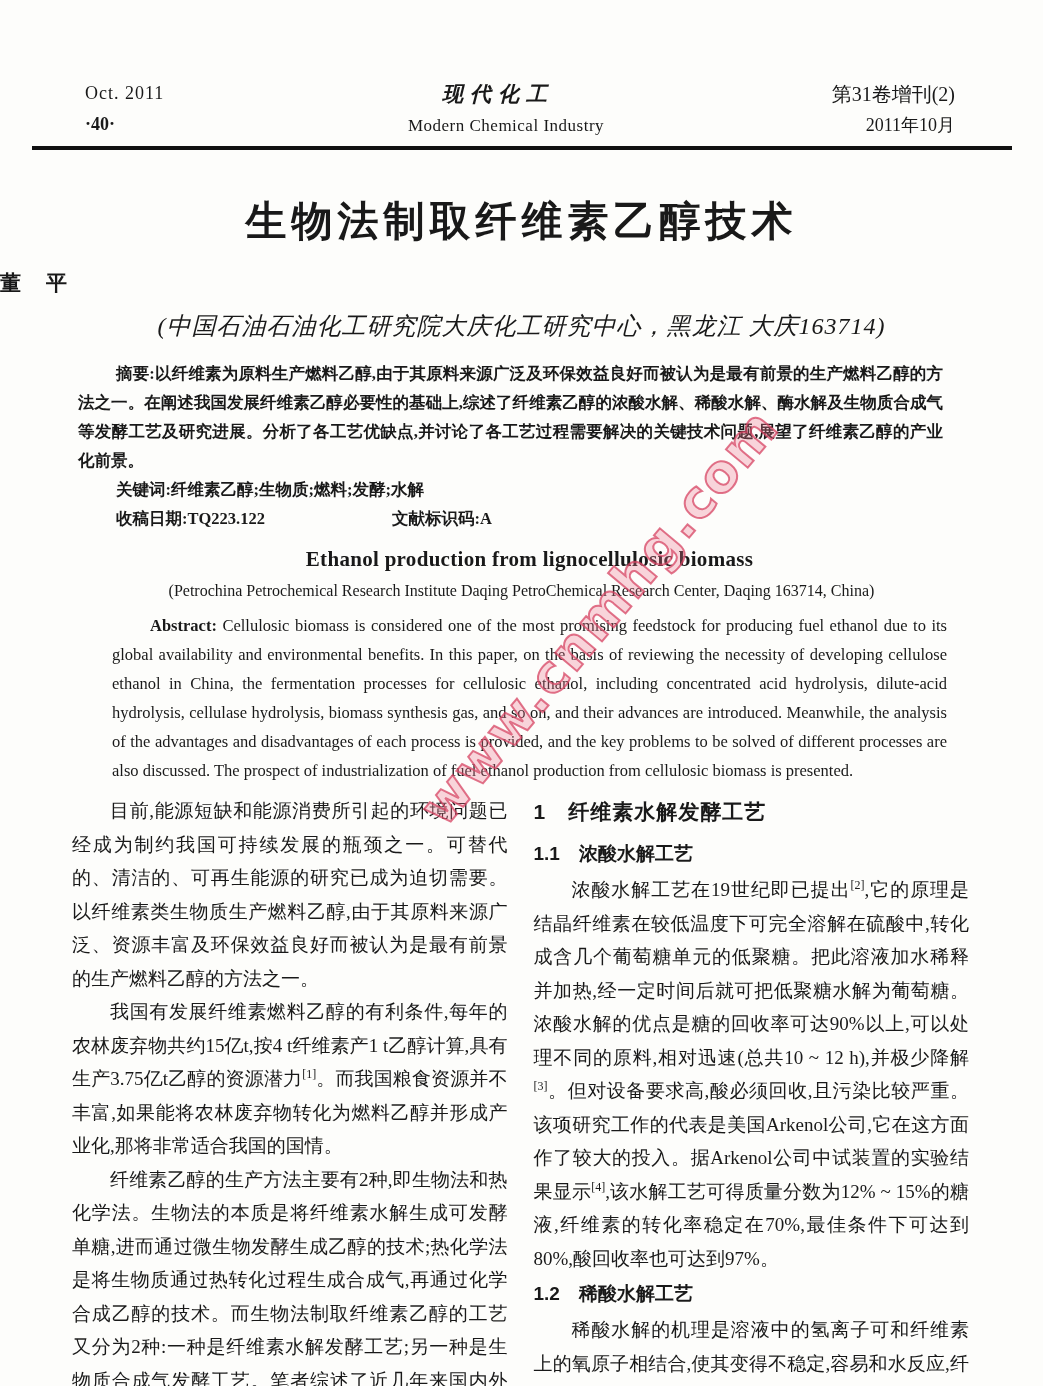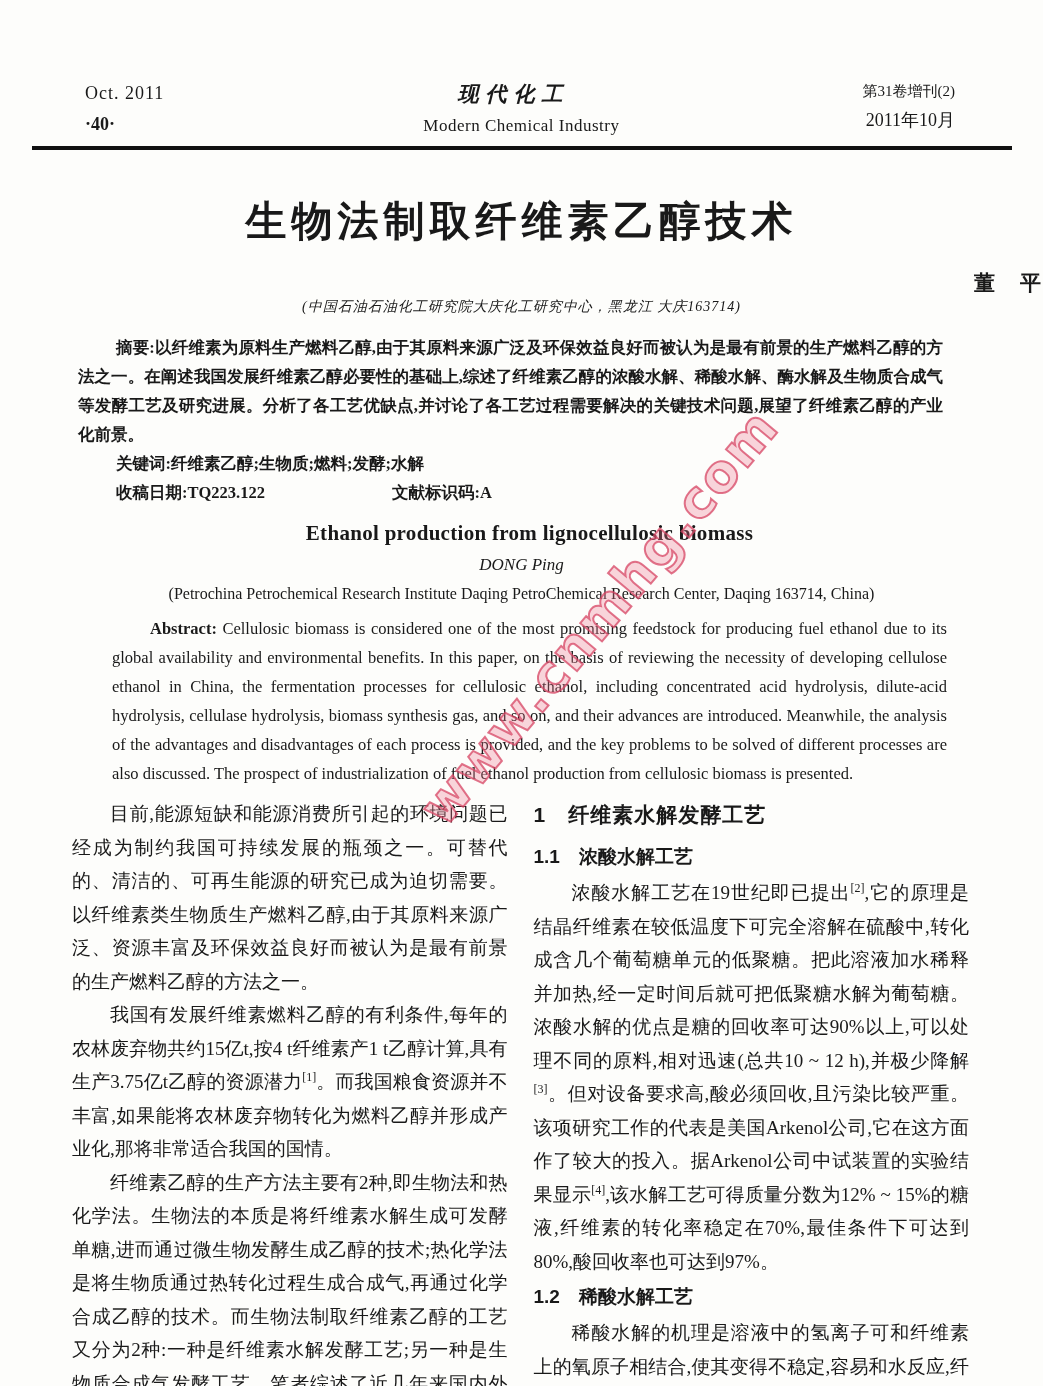--- a/index.html
+++ b/index.html
@@ -19,34 +19,34 @@
     padding:84px 88px 0 85px;
   }
   .header .col{line-height:1.0;}
   .h-left{text-align:left;}
   .h-center{text-align:center;}
   .h-right{text-align:right;}
   .h-date{font-size:18px;letter-spacing:1px;}
   .h-page{font-size:18px;font-weight:bold;margin-top:13px;}
   .h-journal-cn{font-size:21px;font-weight:bold;font-style:italic;letter-spacing:7px;}
   .h-journal-en{font-size:17px;margin-top:12px;letter-spacing:.5px;margin-left:16px;}
-  .h-vol{font-size:15px;}
+  .h-vol{font-size:20px;}
   .h-issue{font-size:18px;margin-top:12px;}
   .header-rule{
     height:4px;background:#111;
     margin:12px 31px 0 32px;
   }
 
   
   .title-cn{
     text-align:center;font-size:41px;font-weight:bold;
     letter-spacing:5px;margin-top:44px;
   }
-  .author-cn{text-align:right;font-size:21px;font-weight:bold;margin-top:20px;letter-spacing:2px;}
-  .affil-cn{text-align:center;font-size:14px;font-style:italic;margin-top:1px;letter-spacing:1px;}
+  .author-cn{text-align:left;font-size:21px;font-weight:bold;margin-top:20px;letter-spacing:2px;}
+  .affil-cn{text-align:center;font-size:24px;font-style:italic;margin-top:13px;letter-spacing:1px;}
 
   
   .abs-cn{
     margin:17px 100px 0 78px;
     font-size:16.5px;line-height:29px;
     text-align:justify;text-indent:38px;
     font-weight:bold; 
   }
   .abs-cn .lbl{font-weight:bold;}
   .kw-cn{
@@ -140,21 +140,20 @@
   <div class="affil-cn">(中国石油石油化工研究院大庆化工研究中心，黑龙江 大庆163714)</div>
 
   <p class="abs-cn"><span class="lbl">摘要:</span><span>以纤维素为原料生产燃料乙醇,由于其原料来源广泛及环保效益良好而被认为是最有前景的生产燃料乙醇的方法之一。在阐述我国发展纤维素乙醇必要性的基础上,综述了纤维素乙醇的浓酸水解、稀酸水解、酶水解及生物质合成气等发酵工艺及研究进展。分析了各工艺优缺点,并讨论了各工艺过程需要解决的关键技术问题,展望了纤维素乙醇的产业化前景。</span></p>
   <p class="kw-cn"><span class="lbl">关键词:</span><span>纤维素乙醇;生物质;燃料;发酵;水解</span></p>
   <div class="clc-row">
     <span class="itm1">收稿日期:TQ223.122</span>
     <span class="itm2">文献标识码:A</span>
   </div>
 
   <div class="title-en">Ethanol production from lignocellulosic biomass</div>
-  <div class="author-en">DONG Ping</div>
   <div class="affil-en">(Petrochina Petrochemical Research Institute Daqing PetroChemical Research Center, Daqing 163714, China)</div>
   <p class="abs-en"><span class="lbl">Abstract:</span> <span>Cellulosic biomass is considered one of the most promising feedstock for producing fuel ethanol due to its global availability and environmental benefits. In this paper, on the basis of reviewing the necessity of developing cellulose ethanol in China, the fermentation processes for cellulosic ethanol, including concentrated acid hydrolysis, dilute-acid hydrolysis, cellulase hydrolysis, biomass synthesis gas, and so on, and their advances are introduced. Meanwhile, the analysis of the advantages and disadvantages of each process is provided, and the key problems to be solved of different processes are also discussed. The prospect of industrialization of fuel ethanol production from cellulosic biomass is presented.</span></p>
 
   <div class="columns">
     <div class="colmn">
       <p class="body-p">目前,能源短缺和能源消费所引起的环境问题已经成为制约我国可持续发展的瓶颈之一。可替代的、清洁的、可再生能源的研究已成为迫切需要。以纤维素类生物质生产燃料乙醇,由于其原料来源广泛、资源丰富及环保效益良好而被认为是最有前景的生产燃料乙醇的方法之一。</p>
       <p class="body-p">我国有发展纤维素燃料乙醇的有利条件,每年的农林废弃物共约15亿t,按4 t纤维素产1 t乙醇计算,具有生产3.75亿t乙醇的资源潜力<sup>[1]</sup>。而我国粮食资源并不丰富,如果能将农林废弃物转化为燃料乙醇并形成产业化,那将非常适合我国的国情。</p>
       <p class="body-p">纤维素乙醇的生产方法主要有2种,即生物法和热化学法。生物法的本质是将纤维素水解生成可发酵单糖,进而通过微生物发酵生成乙醇的技术;热化学法是将生物质通过热转化过程生成合成气,再通过化学合成乙醇的技术。而生物法制取纤维素乙醇的工艺又分为2种:一种是纤维素水解发酵工艺;另一种是生物质合成气发酵工艺。笔者综述了近几年来国内外生物法制取纤维素乙醇的主要生产工艺及研究进展,展望了纤维素乙醇的发展前景。</p>
     </div>
     <div class="colmn">

